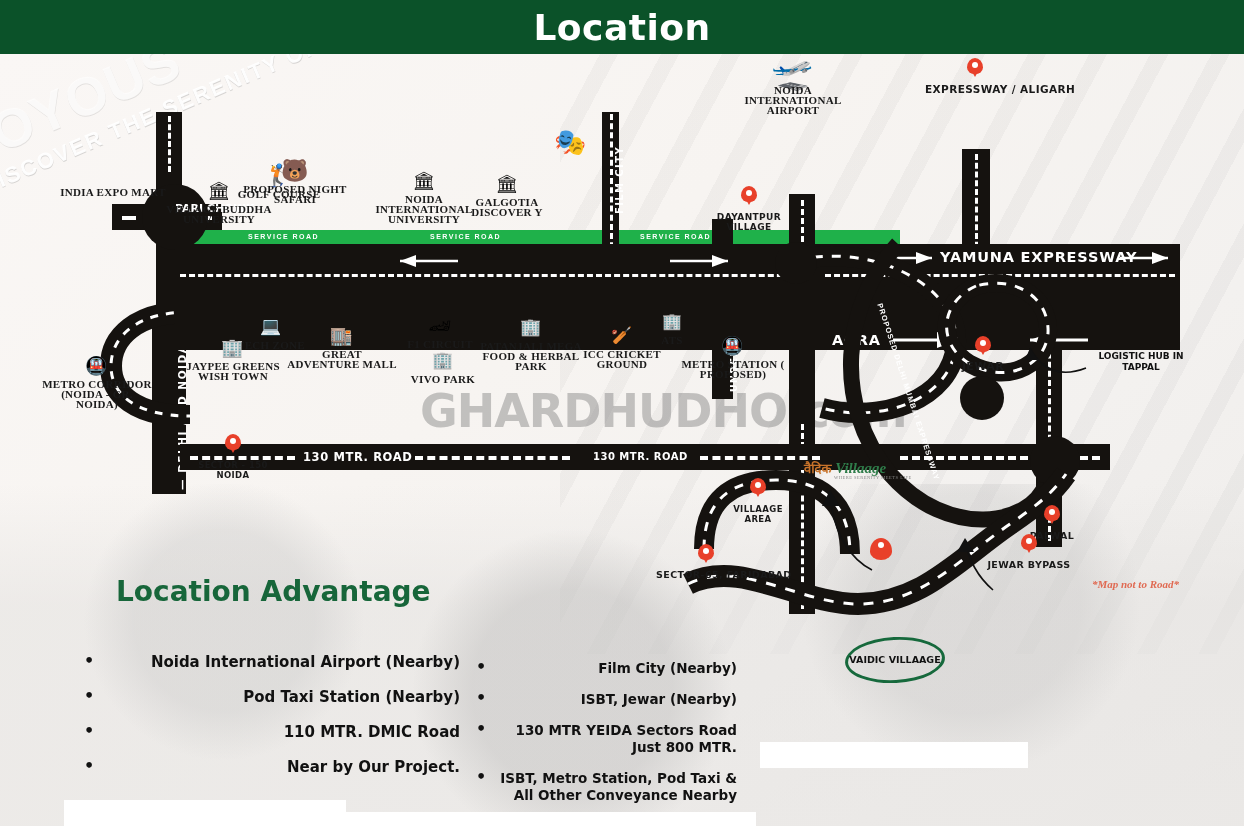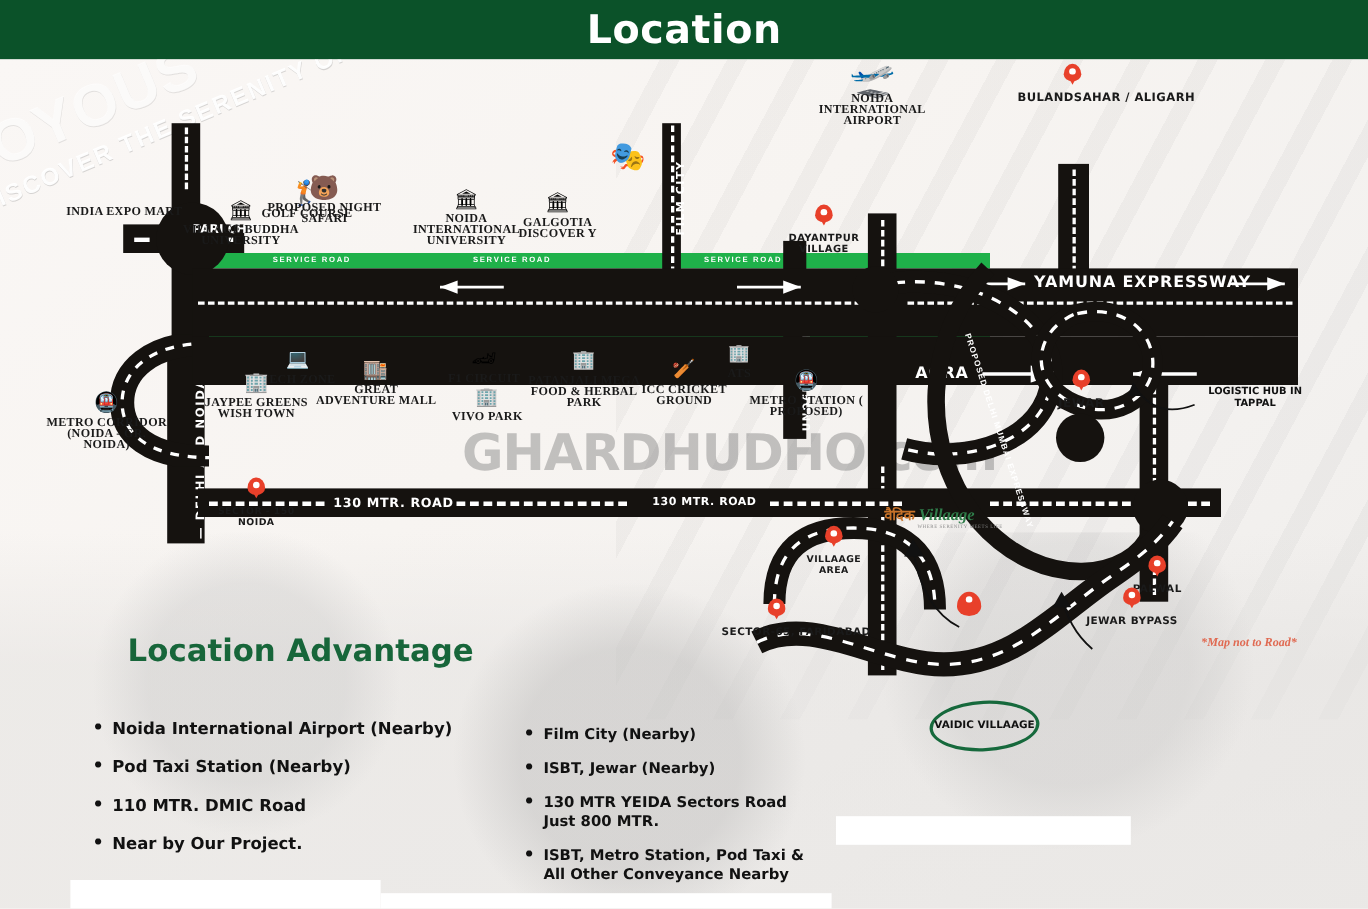--- a/index.html
+++ b/index.html
@@ -155,21 +155,21 @@
   #adv-title{
     position:absolute; left:116px; top:15px;
     font-size:28px; font-weight:bold; color:#17663a;
     font-family:"DejaVu Sans", sans-serif;
   }
   #adv-rule{
     position:absolute; left:8px; top:60px; width:382px; height:7px;
     background:linear-gradient(90deg,#ef9a4a 0%, #f2a košt 0%, #ef9a4a 85%, rgba(239,154,74,0) 100%);
     border-radius:4px;
   }
-  .adv-col{ position:absolute; }
+  .adv-col{ position:absolute;text-align:right; }
   .adv-col ul{ list-style:none; }
   .adv-col li{
     position:relative; padding-left:22px; margin-bottom:14px;
     font-size:14.5px; font-weight:bold; color:#111;
     font-family:"DejaVu Sans", sans-serif; line-height:17px;
   }
   .adv-col li:before{
     content:"\2022"; position:absolute; left:4px; top:-2px; font-size:16px;
   }
   .adv-col li.nobullet{ padding-left:0; }
@@ -386,21 +386,21 @@
   <div class="poi" style="left:97px; top:300px;">
     <span class="glyph" style="font-size:18px">🚇</span>
     <span class="cap">METRO CORRIDOR (NOIDA - GR. NOIDA)</span>
   </div>
   <div class="poi" style="left:113px; top:122px;">
     <span class="cap" style="margin-top:11px;">INDIA EXPO MART</span>
   </div>
 
   <div class="pin" style="left:975px; top:4px;">
     <span class="mk"></span>
-    <span class="cap" style="font-size:10.5px;">BULANDSAHAR / ALIGARH</span>
+    <span class="cap" style="font-size:10.5px;">EXPRESSWAY / ALIGARH</span>
   </div>
   <div class="pin wrap" style="left:749px; top:132px; width:80px; margin-left:-40px;">
     <span class="mk"></span>
     <span class="cap">DAYANTPUR VILLAGE</span>
   </div>
   <div class="pin wrap" style="left:233px; top:380px; width:80px; margin-left:-40px;">
     <span class="mk"></span>
     <span class="cap" style="font-size:8.5px;">SECTOR - 150 NOIDA</span>
   </div>
   <div class="pin wrap" style="left:758px; top:424px; width:72px; margin-left:-36px;">

